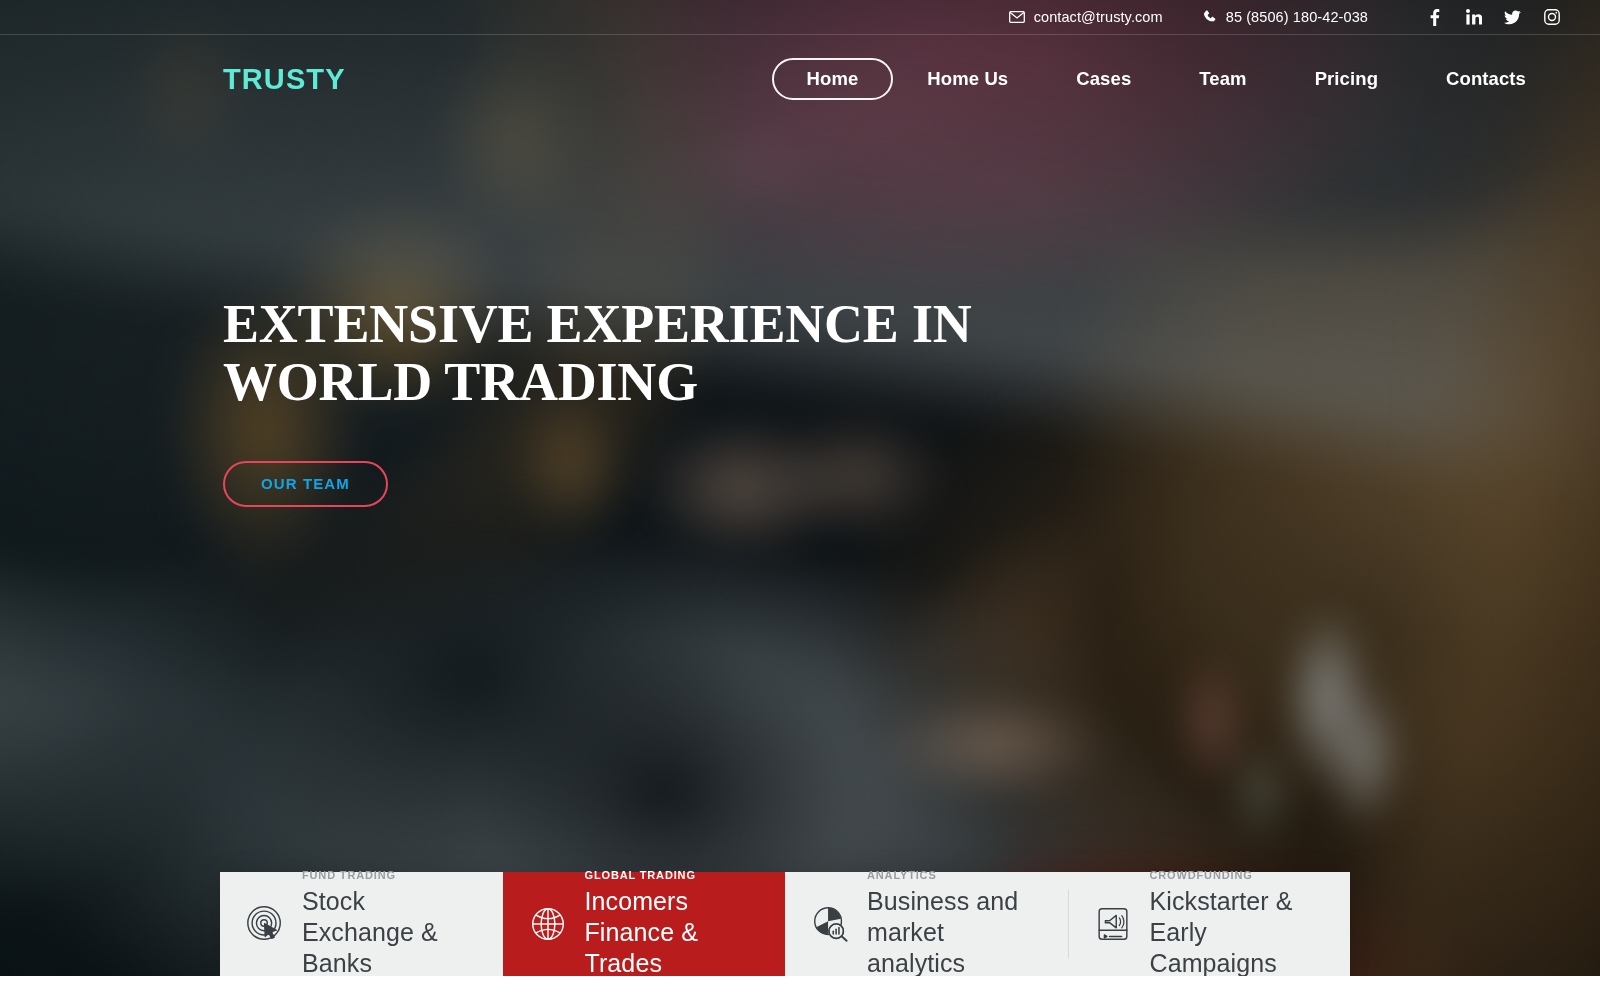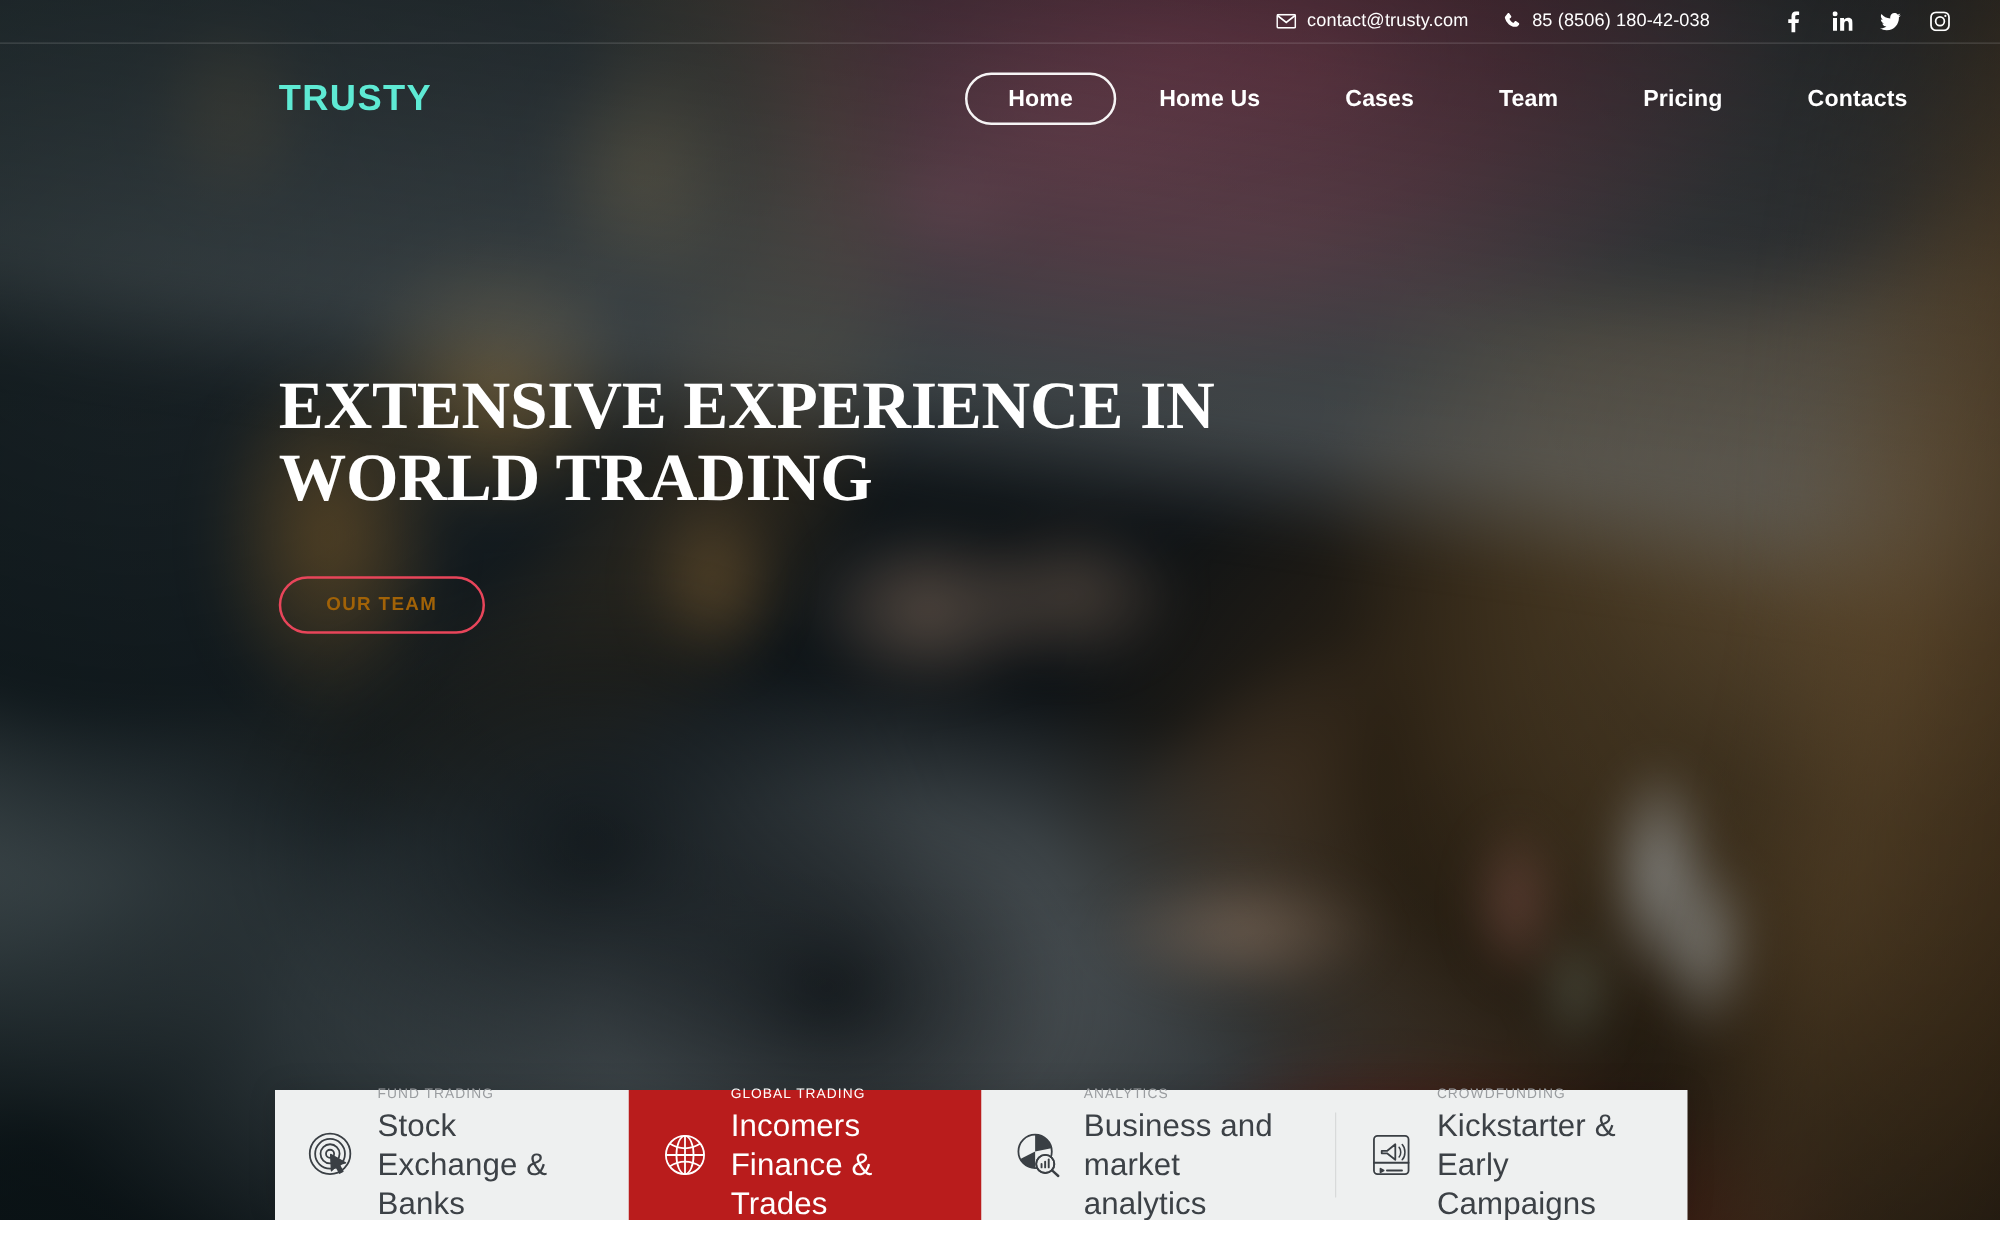--- a/index.html
+++ b/index.html
@@ -92,21 +92,21 @@
   }
 
   
   .topbar {
     position:absolute; top:0; left:0; right:0; height:35px;
     display:flex; align-items:center; justify-content:flex-end;
     padding:0 40px;
     border-bottom:1px solid rgba(255,255,255,.16);
     z-index:6;
   }
-  .topbar-contacts { display:flex; align-items:flex-start; gap:28px; }
+  .topbar-contacts { display:flex; align-items:flex-start; gap:40px; }
   .tb-item {
     display:flex; align-items:center; gap:9px;
     color:#ffffff; font-size:14.5px; letter-spacing:.1px;
     text-decoration:none; white-space:nowrap;
   }
   .tb-item svg { display:block; }
   .topbar-social { display:flex; align-items:center; gap:22px; margin-left:58px; }
   .soc { display:flex; align-items:center; justify-content:center; width:17px; height:17px; color:#fff; }
   .soc svg { display:block; }
 
@@ -154,21 +154,21 @@
     line-height:1.62;
     margin-top:24px;
     max-width:432px;
   }
   .hero-btn {
     display:inline-flex; align-items:center; justify-content:center;
     margin-top:49px;
     height:46px; padding:0 36px;
     border:2px solid #e8455a;
     border-radius:24px;
-    color:#a16207; font-size:15px; font-weight:700; letter-spacing:1.1px;
+    color:#0ea5e9; font-size:15px; font-weight:700; letter-spacing:1.1px;
     text-transform:uppercase; text-decoration:none;
     background:transparent;
   }
 
   
   .cards {
     position:absolute; left:220px; bottom:0; z-index:7;
     display:flex; width:1130px; height:104px;
     background:#eef0f0;
     box-shadow:0 -2px 22px rgba(0,0,0,.12);
@@ -184,21 +184,21 @@
     background:rgba(0,0,0,.09);
   }
   .card.highlight { background:#b91c1c; }
   .card.highlight + .card::before { display:none; }
   .card.highlight::before { display:none; }
   .card-icon { flex:0 0 auto; width:42px; height:42px; color:#3a3f44; }
   .card.highlight .card-icon { color:#ffffff; }
   .card-icon svg { display:block; width:42px; height:42px; }
   .card-body { min-width:0; }
   .card-kicker {
-    font-size:11px; font-weight:400; letter-spacing:.85px;
+    font-size:11px; font-weight:700; letter-spacing:.85px;
     text-transform:uppercase; color:#9a9da0; margin-bottom:5px;
   }
   .card.highlight .card-kicker { color:#ffffff; }
   .card-title {
     font-size:25px; line-height:1.23; color:#3c4146; letter-spacing:.1px;
   }
   .card.highlight .card-title { color:#ffffff; }
 
   .page-bottom { position:absolute; left:0; right:0; bottom:0; height:24px; background:#fff; z-index:2; }
 </style>

